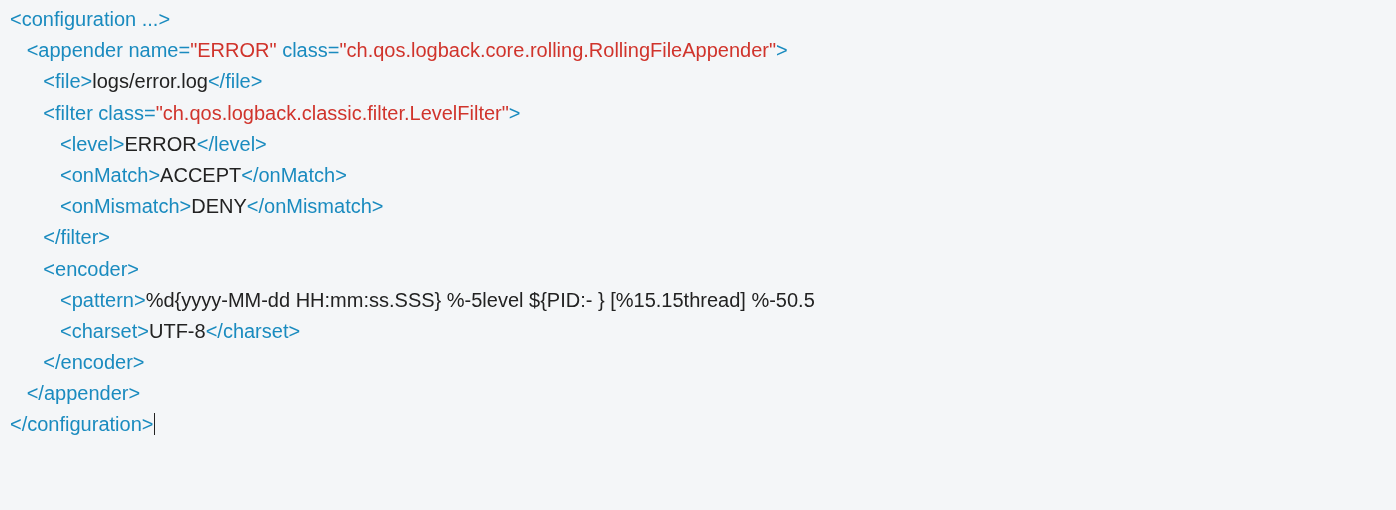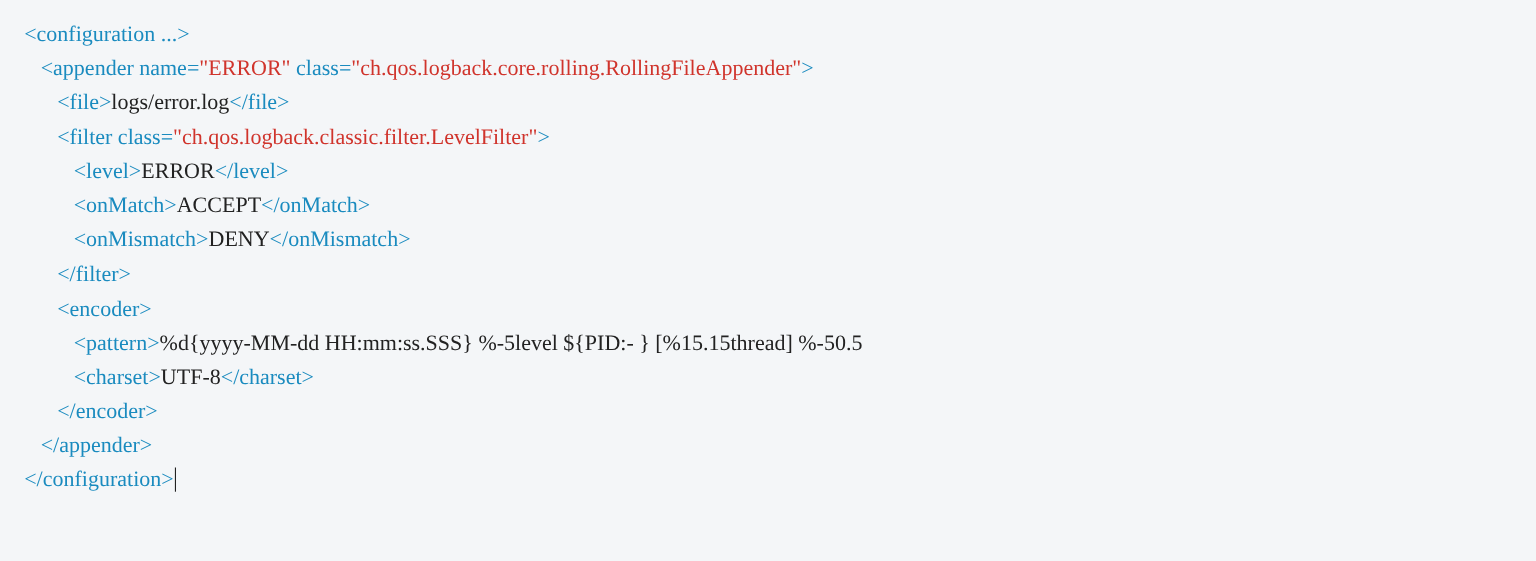--- a/index.html
+++ b/index.html
@@ -9,24 +9,24 @@
     font-family: "Consolas", "Menlo", "Monaco", monospace;
     font-size: 20px;
     line-height: 1.56;
     color: #222;
     width: 1396px;
     height: 510px;
     overflow: hidden;
     box-sizing: border-box;
   }
   pre.code {
-    margin: 12px;
+    margin: 0;
     padding: 4px 10px 4px 10px;
     white-space: pre;
-    font-family: Liberation Serif, serif;
+    font-family: Liberation Sans, sans-serif;
     overflow: hidden;
   }
   .t  { color: #1a8bbf; }          
   .an { color: #1a8bbf; }          
   .av { color: #d0342c; }          
   .tx { color: #222; }             
   .cursor {
     display:inline-block;
     width:1px; height:1.1em;
     background:#222;

